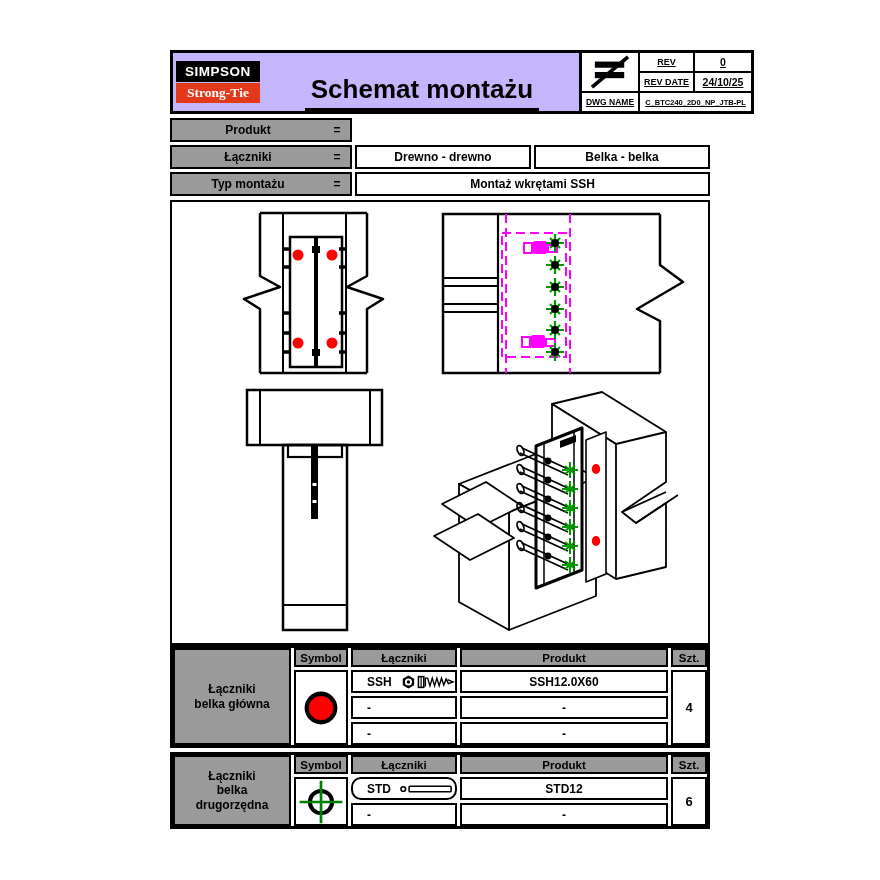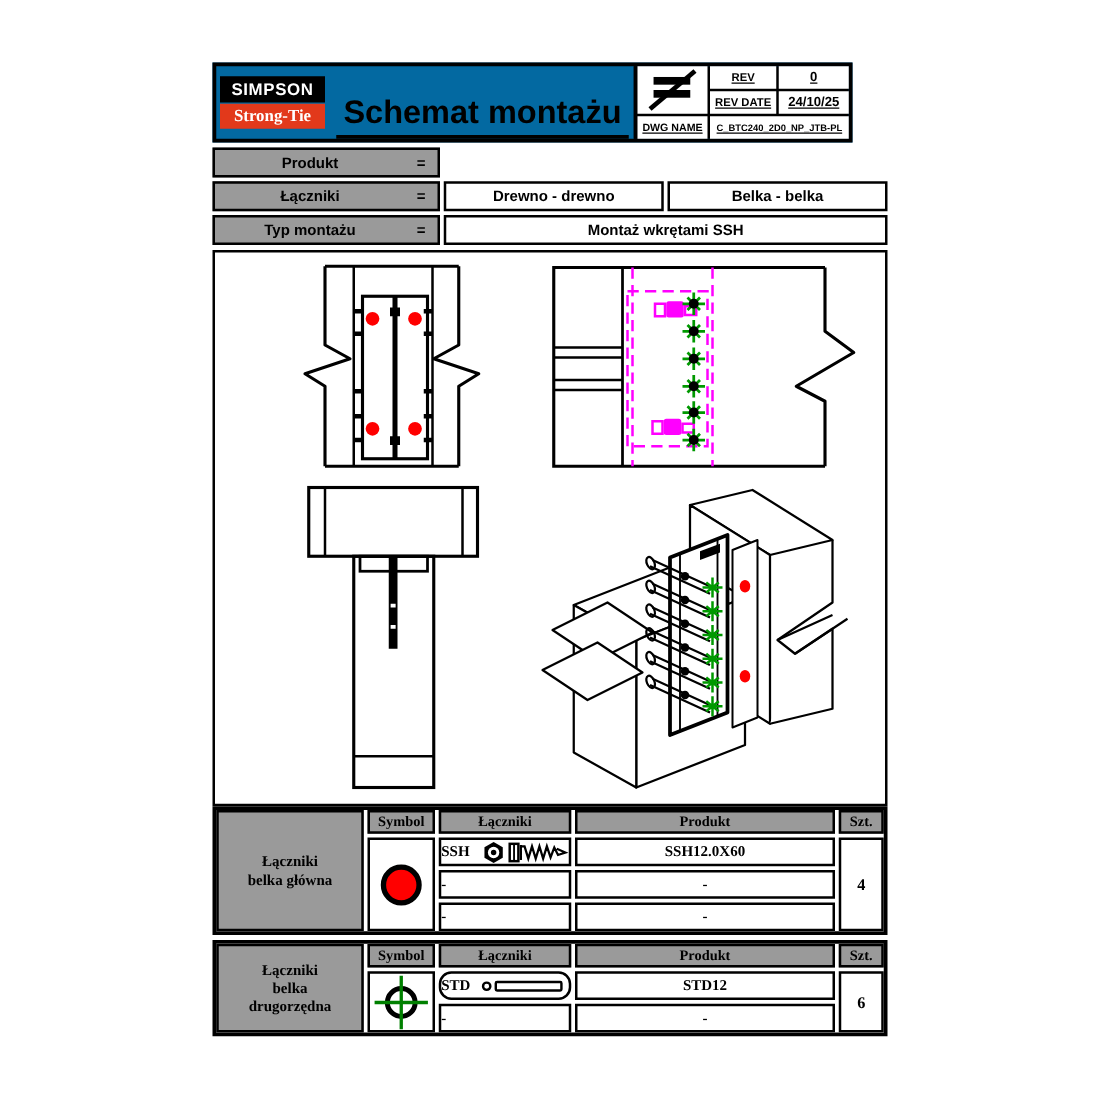--- a/index.html
+++ b/index.html
@@ -3,22 +3,22 @@
 <meta charset="utf-8">
 <style>
   html,body{margin:0;padding:0;}
   body{
     width:880px;height:880px;background:#ffffff;position:relative;
     font-family:"Liberation Sans", sans-serif;color:#000;
   }
   .sheet{position:absolute;left:170px;top:50px;width:540px;height:780px;}
 
   
-  .header-box{position:absolute;left:0;top:0;width:512px;height:64px;border:3px solid #000;
-    display:flex;box-sizing:border-box;background:#0369a1;}
+  .header-box{position:absolute;left:0;top:0;width:584px;height:64px;border:3px solid #000;
+    display:flex;box-sizing:border-box;background:#c4b5fd;}
   .logo{width:92px;display:flex;flex-direction:column;justify-content:center;gap:1px;padding:2px 0 2px 3px;box-sizing:border-box;}
   .logo-top{background:#000;color:#fff;font-weight:bold;font-size:13.5px;letter-spacing:.5px;padding:3px 6px;width:72px;text-align:center;}
   .logo-bottom{background:#e2391b;color:#fff;font-weight:bold;font-size:13.5px;font-family:"Liberation Serif",serif;padding:2px 4px;width:76px;text-align:center;}
   .title-wrap{flex:1;display:flex;align-items:flex-end;justify-content:center;}
   .sheet-title{font-size:26px;font-weight:bold;border-bottom:3px solid #000;padding:0 6px 3px 6px;}
   .rev-panel{width:172px;box-sizing:border-box;border-left:3px solid #000;display:grid;
     grid-template-columns:56px 53px 1fr;grid-template-rows:1fr 1fr 1fr;background:#000;gap:2px;text-decoration:underline;}
   .rev-cell{background:#fff;display:flex;align-items:center;justify-content:center;font-weight:bold;}
   .rev-label{font-size:9px;}
   .rev-value{font-size:10.5px;}
@@ -39,24 +39,24 @@
   
   .drawing-box{position:absolute;left:0;top:150px;width:540px;height:445px;border:2.5px solid #000;
     box-sizing:border-box;background:#fff;}
   .drawing-box svg{position:absolute;}
 
   
   .ftable{position:absolute;left:0;width:540px;border:3px solid #000;box-sizing:border-box;
     background:#fff;display:grid;gap:3px;grid-template-columns:118px 54px 106px 208px 36px;}
   .ft1{top:595px;grid-template-rows:19px 23px 23px 23px;}
   .ft2{top:702px;grid-template-rows:19px 23px 23px;}
-  .fcell{border:2px solid #000;box-sizing:border-box;background:#fff;display:flex;align-items:center;justify-content:center;font-family:Liberation Serif, serif;}
+  .fcell{border:2px solid #000;box-sizing:border-box;background:#fff;display:flex;align-items:center;justify-content:center;}
   .fhead{background:#9a9a9a;font-weight:bold;font-size:11.5px;}
   .fgroup{background:#9a9a9a;font-weight:bold;font-size:12px;flex-direction:column;line-height:1.2;text-align:center;}
-  .fcode{justify-content:flex-start;padding-left:0;gap:8px;font-weight:bold;font-size:12px;}
+  .fcode{justify-content:flex-start;padding-left:14px;gap:8px;font-weight:bold;font-size:12px;}
   .fprod{font-weight:bold;font-size:12px;}
   .fqty{font-weight:bold;font-size:13px;}
 </style>
 </head>
 <body>
 
 <div class="sheet">
 
   <div class="header-box">
     <div class="logo">

